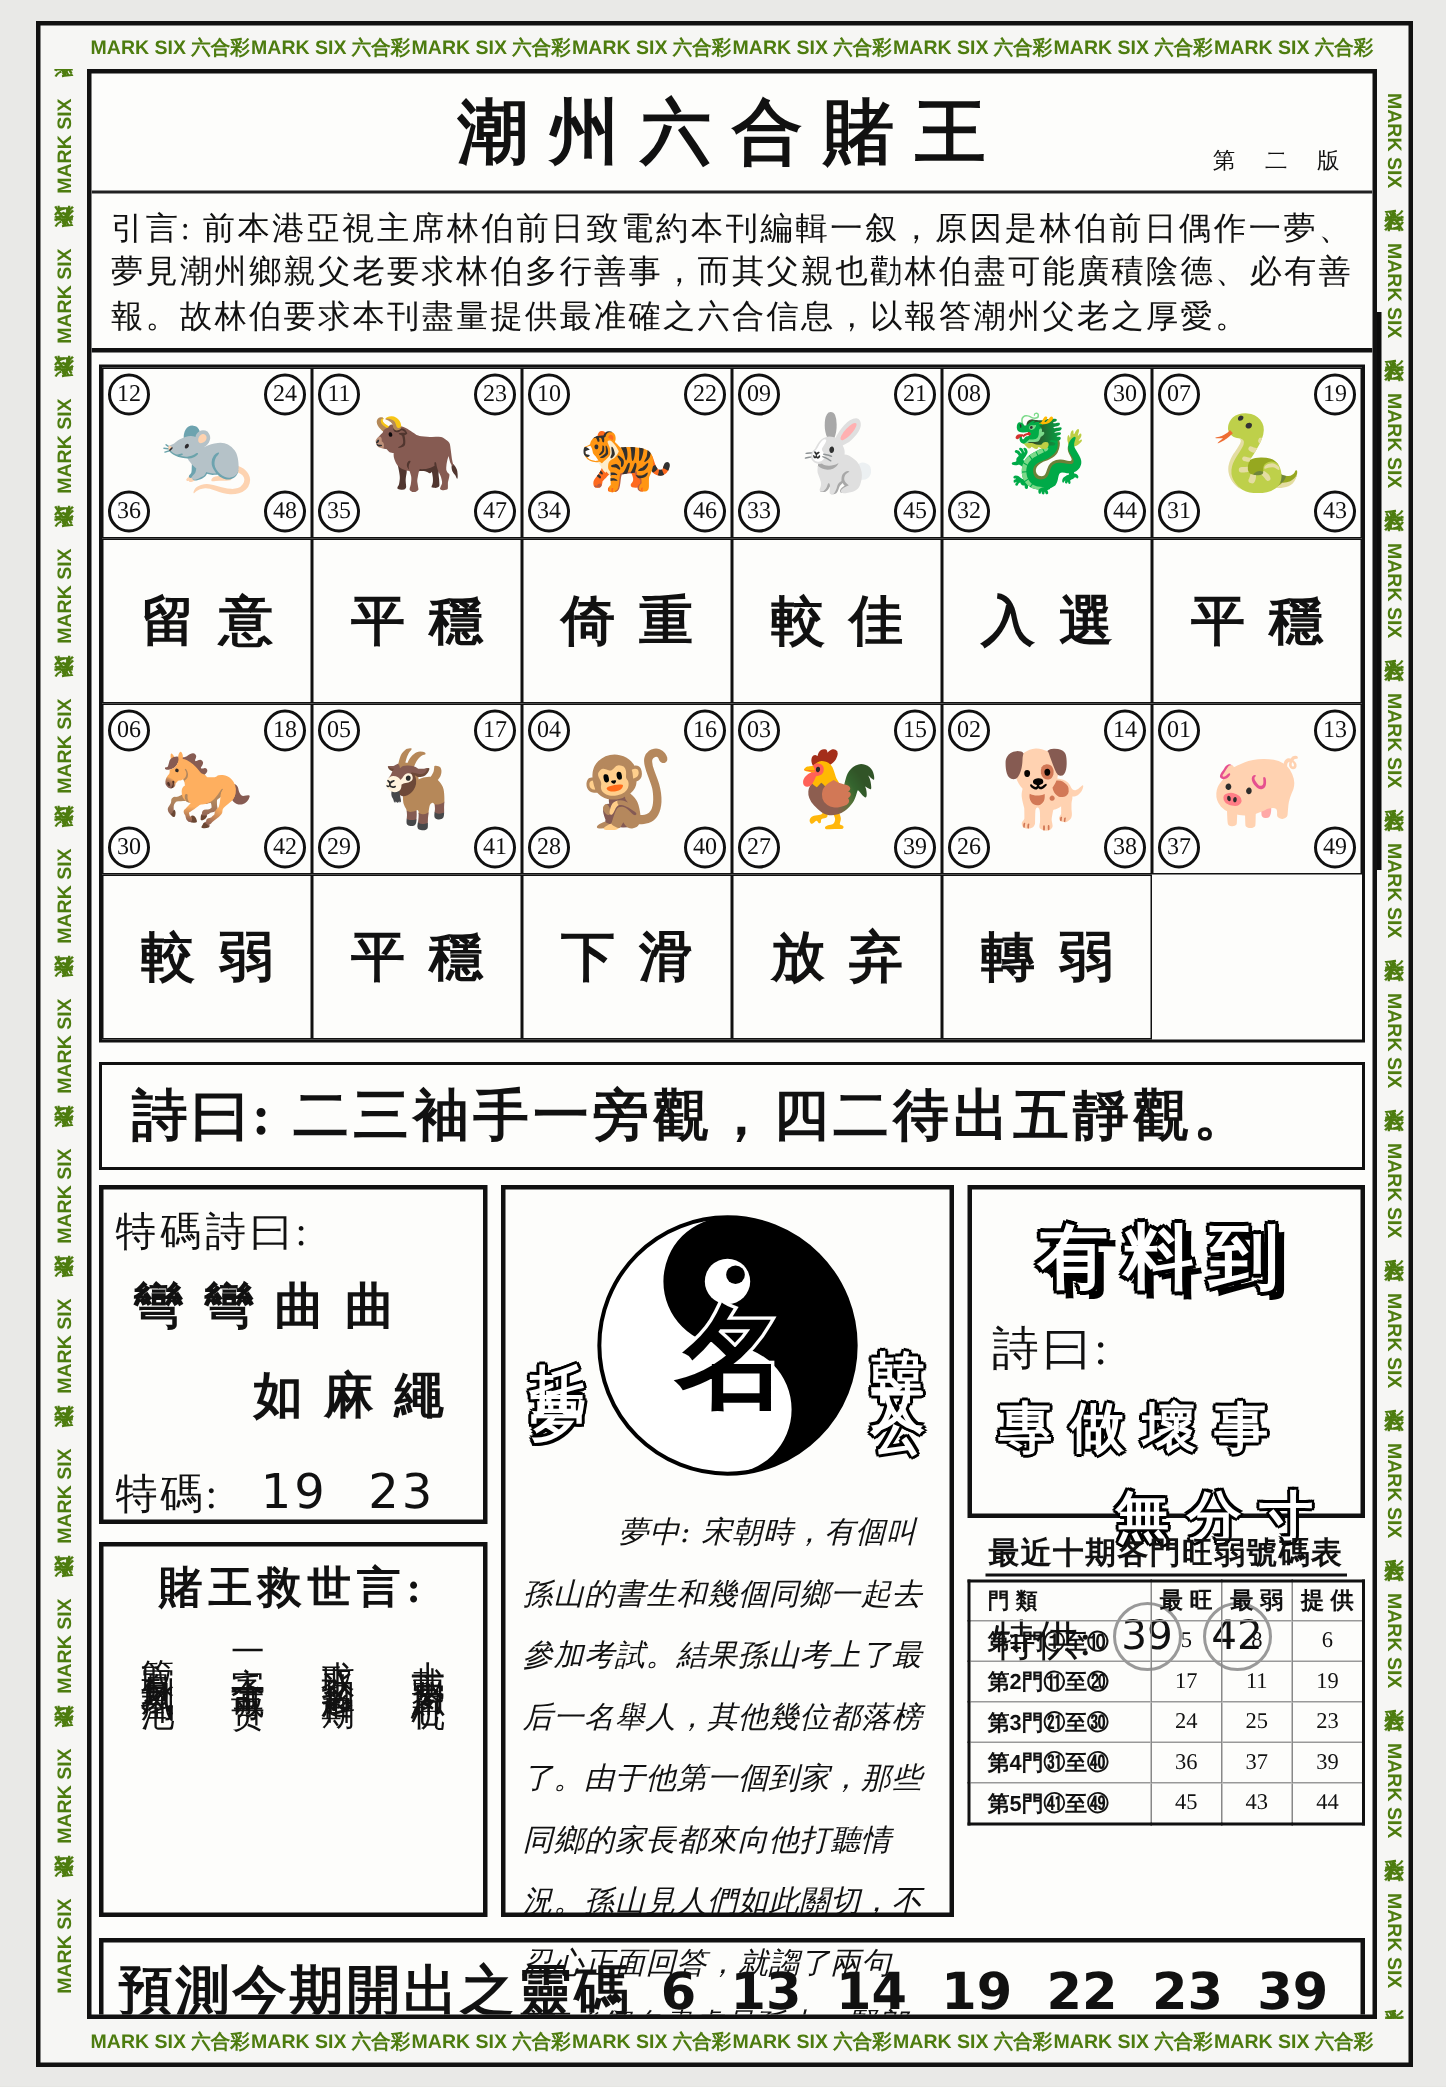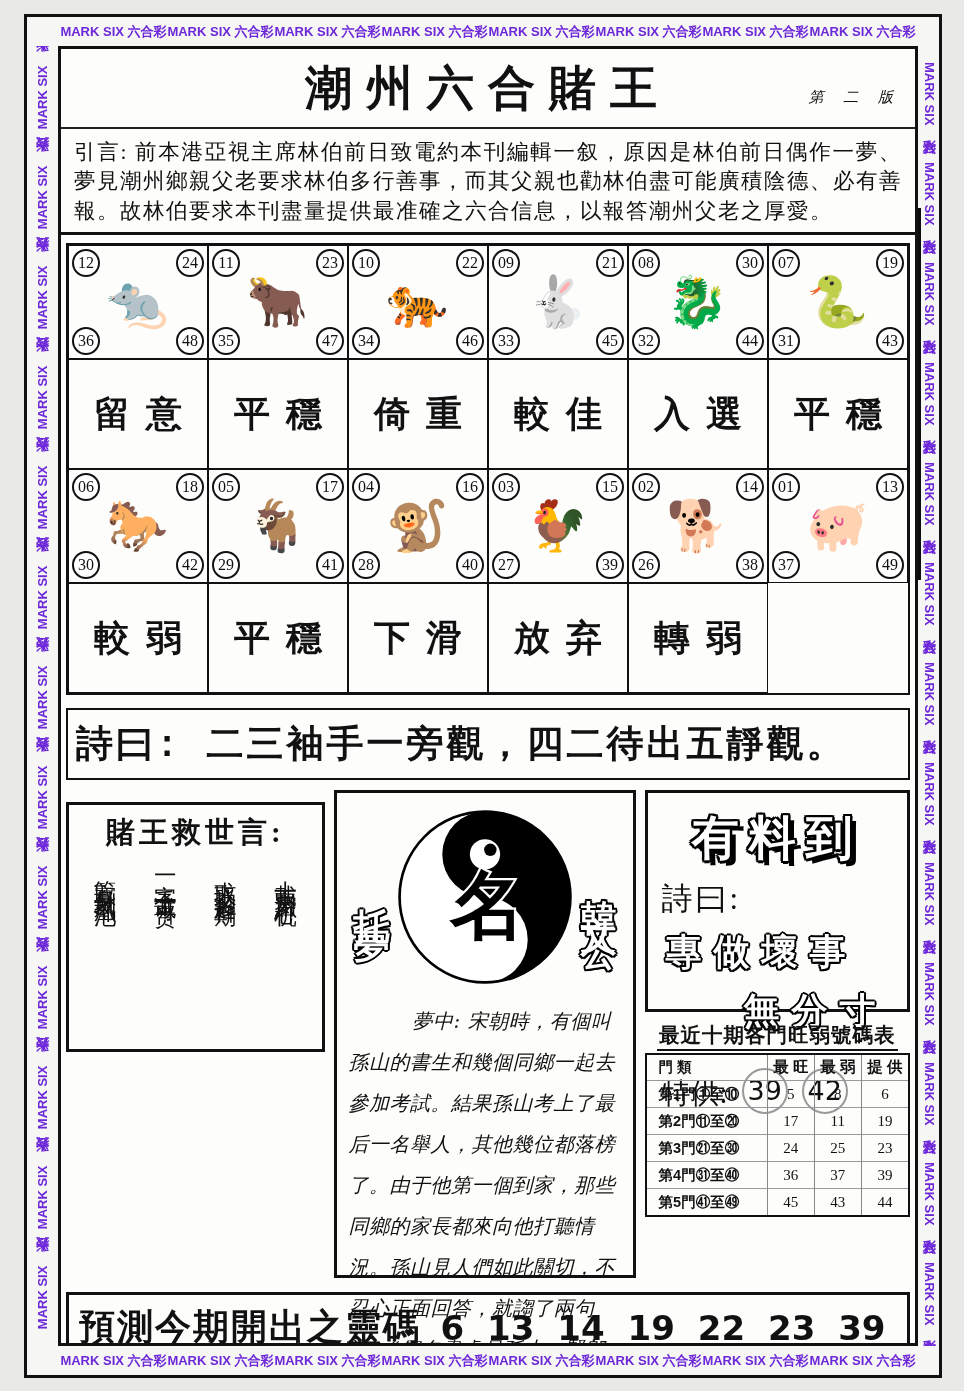--- a/index.html
+++ b/index.html
@@ -10,55 +10,55 @@
     font-family:"Liberation Serif", serif; color:#111;
   }
   
   .outer-frame { position:absolute; left:24px; top:14px; width:918px; height:1364px;
     border:3px solid #111; background:#f6f6f4; }
   .strip { position:absolute; display:flex; justify-content:space-around; align-items:center; overflow:hidden; }
   .strip-top    { left:60px; top:17px;   width:856px; height:29px; }
   .strip-bottom { left:60px; top:1347px; width:856px; height:28px; }
   .strip-left   { left:28px; top:46px; width:30px; height:1300px; flex-direction:column; }
   .strip-right  { left:917px; top:46px; width:24px; height:1300px; flex-direction:column; }
-  .brand-item { font-family:"Liberation Sans", sans-serif; font-weight:bold; font-size:13px; white-space:nowrap; color:#6d28d9; }
+  .brand-item { font-family:"Liberation Sans", sans-serif; font-weight:bold; font-size:13px; white-space:nowrap; color:#4d7c0f; }
   .strip-left .brand-item, .strip-right .brand-item { writing-mode:vertical-rl; }
   .strip-left .brand-item { transform:rotate(180deg); }
   
   .artifact-bar { position:absolute; left:912px; top:208px; width:9px; height:372px; background:#0c0c0c; }
 
   
   .inner-frame { position:absolute; left:58px; top:46px; width:860px; height:1300px;
     border:3px solid #111; background:#fdfdfb; overflow:hidden; }
 
   
   .hdr { position:relative; height:80px; border-bottom:2px solid #222; }
   .hdr-title { position:absolute; left:0; right:0; top:8px; text-align:center;
     font-size:47px; font-weight:bold; letter-spacing:14px; font-family:"DejaVu Serif", serif; }
-  .hdr-edition { position:absolute; right:14px; bottom:20px; font-size:15px; letter-spacing:8px;font-style:italic; }
+  .hdr-edition { position:absolute; right:14px; bottom:10px; font-size:15px; letter-spacing:8px; }
 
   
   .intro { padding:9px 13px 6px 13px; border-bottom:3px solid #111;
     font-size:21.5px; line-height:1.37; text-align:justify; letter-spacing:1.5px; }
 
   
   .zgrid { margin:8px 5px 0 5px; border:2px solid #111; display:grid;
     grid-template-columns:repeat(6,1fr); grid-template-rows:114px 110px 114px 110px; }
   .zcell { position:relative; border:1px solid #111; overflow:hidden; }
   .zicon { position:absolute; left:50%; top:50%; transform:translate(-50%,-50%); font-size:50px; line-height:1; }
   .znum { position:absolute; width:28px; height:28px; border:2px solid #111; border-radius:50%;
     font-size:16px; line-height:24px; text-align:center; background:#fff; }
   .znum.tl { left:3px; top:3px; } .znum.tr { right:3px; top:3px; }
   .znum.bl { left:3px; bottom:3px; } .znum.br { right:3px; bottom:3px; }
   .zlabel { border:1px solid #111; display:flex; align-items:center; justify-content:center;
     font-family:"Liberation Sans", sans-serif; font-weight:bold; font-size:36px; letter-spacing:16px; text-indent:16px; }
 
   
-  .poem-banner { margin:13px 5px 0 5px; border:2px solid #111; padding:9px 8px;
-    font-weight:bold; font-size:37px; font-family:Liberation Mono, monospace;
+  .poem-banner { margin:13px 5px 0 5px; border:2px solid #111; padding:9px 20px;
+    font-weight:bold; font-size:37px; font-family:Liberation Serif, serif;
     letter-spacing:3px; white-space:nowrap; overflow:hidden; }
 
   
   .cols { margin:10px 5px 0 5px; display:flex; gap:9px; height:488px; }
   .box { border:3px solid #111; background:#fdfdfb; }
 
   .col-left { width:265px; display:flex; flex-direction:column; }
   .sp-box { height:226px; padding:10px 8px; }
   .sp-title { font-size:27px; letter-spacing:3px; }
   .sp-line1 { font-size:33px; font-weight:bold; letter-spacing:14px; margin:10px 0 0 12px;
@@ -283,20 +283,30 @@
         <div class="zlabel">轉弱</div>
       </div>
 
     <div class="poem-banner">
       <span>詩曰:</span><span> 二三袖手一旁觀，四二待出五靜觀。</span>
     </div>
 
     <div class="cols">
 
       <div class="col-left">
+        <div class="box sp-box">
+          <div class="sp-title">特碼詩曰:</div>
+          <div class="sp-line1">彎彎曲曲</div>
+          <div class="sp-line2">如麻繩</div>
+          <div class="sp-special">
+            <span>特碼:</span>
+            <span class="bignum">19</span>
+            <span class="bignum">23</span>
+          </div>
+        </div>
         <div class="box savior-box">
           <div class="savior-title">賭王救世言:</div>
           <div class="savior-cols" id="savior-cols">
               <span class="vcol">十載寒窗用心机</span>
               <span class="vcol">求取功名趁科期</span>
               <span class="vcol">一字千金诚可贵</span>
               <span class="vcol">管取身到凤凰池</span>
             </div>
         </div>
       </div>

